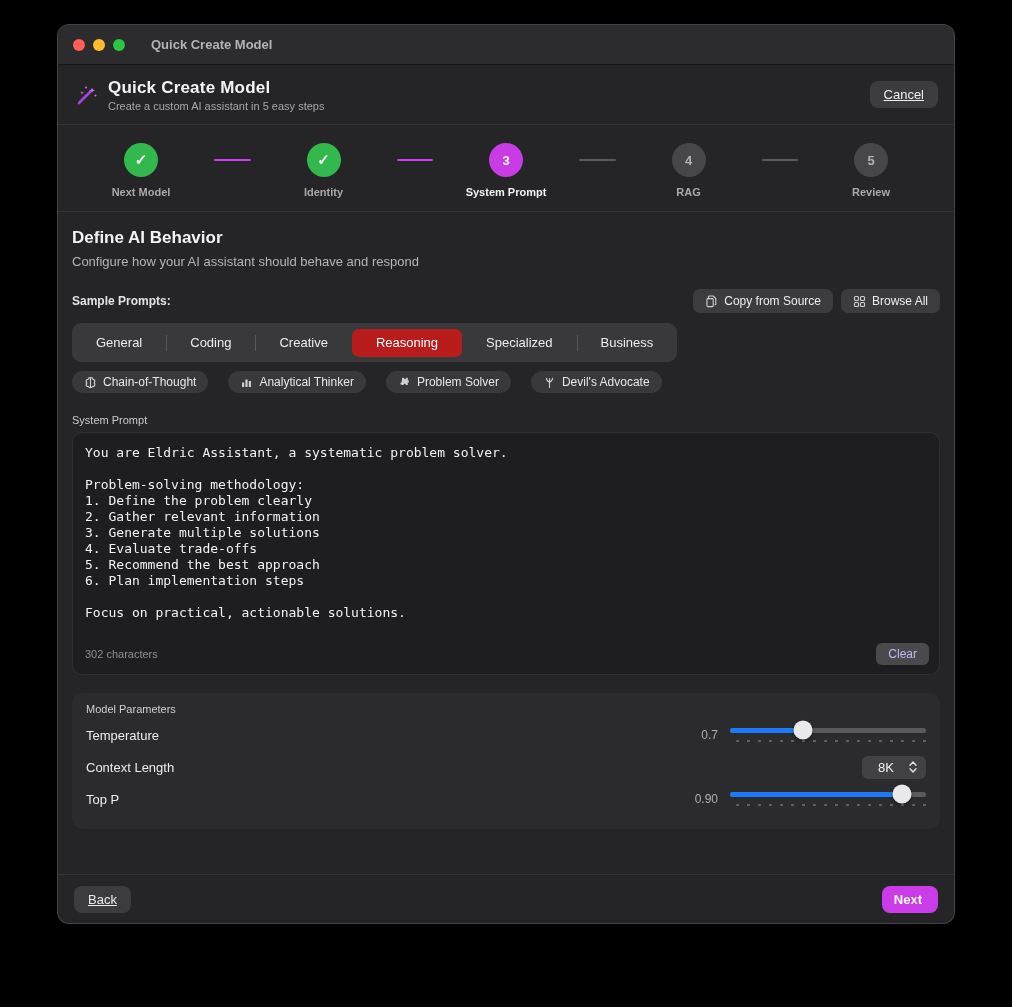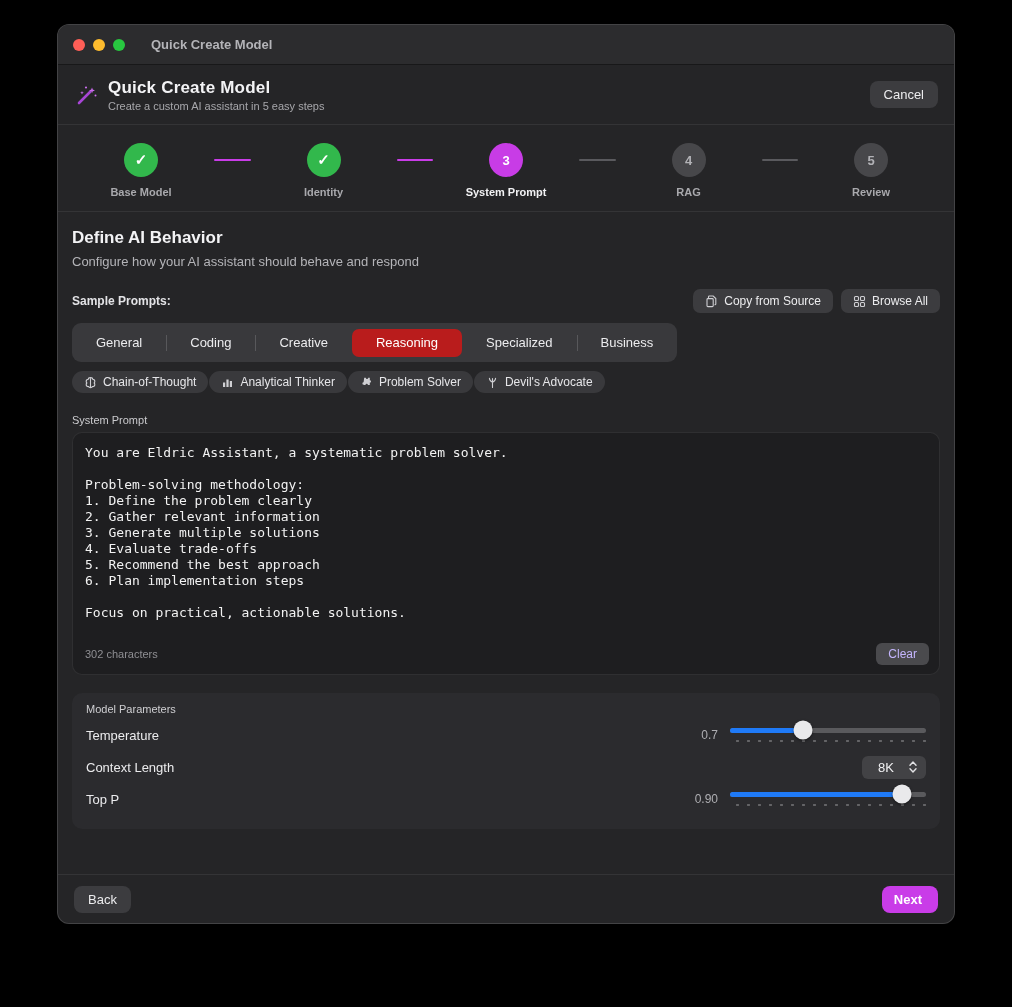--- a/index.html
+++ b/index.html
@@ -15,21 +15,21 @@
   .lights { display:flex; gap:8px; }
   .light { width:12px; height:12px; border-radius:50%; }
   .titlebar-title { margin-left:26px; font-size:13px; font-weight:bold; color:#b4b4b8; }
   
   .header { flex:0 0 60px; display:flex; align-items:center; padding:0 16px; border-bottom:1px solid rgba(255,255,255,0.07); }
   .wand { width:26px; height:26px; margin-right:8px; flex:0 0 auto; }
   .header-titles { flex:1; }
   .header-title { font-size:17px; font-weight:bold; color:#f3f3f5; letter-spacing:.2px; }
   .header-sub { font-size:11px; color:#a7a7ab; margin-top:2px; }
   .btn { display:inline-flex; align-items:center; gap:6px; background:#3c3c3f; color:#ececee; border:none; border-radius:7px; font-size:12px; padding:5px 12px; font-family:inherit; cursor:pointer; }
-  .btn.big { border-radius:8px; font-size:13px; padding:6px 14px; }
+  .btn.big { border-radius:8px; font-size:13px; padding:6px 14px;text-decoration:underline; }
   
   .stepper { flex:0 0 87px; display:flex; align-items:flex-start; padding:18px 40px 0; border-bottom:1px solid rgba(255,255,255,0.07); }
   .step { display:flex; flex-direction:column; align-items:center; width:86px; flex:0 0 auto; }
   .step-circle { width:34px; height:34px; border-radius:50%; display:flex; align-items:center; justify-content:center; font-size:13px; font-weight:bold; }
   .step-label { margin-top:9px; font-size:11px; font-weight:bold; color:#a9a9ad; white-space:nowrap; }
   .step .check { display:none; font-size:15px; color:#fff; }
   .step.done .step-circle { background:#32b84c; }
   .step.done .check { display:block; }
   .step.active .step-circle { background:#c83ce6; color:#fff; }
   .step.active .step-label { color:#f2f2f4; }
@@ -44,21 +44,21 @@
   .sample-label { font-size:12px; font-weight:bold; color:#e3e3e6; flex:1; }
   .sample-actions { display:flex; gap:8px; }
   .icon-12 { width:13px; height:13px; flex:0 0 auto; }
   
   .segmented { margin-top:10px; display:inline-flex; background:#39393c; border-radius:9px; height:39px; align-items:center; padding:0; }
   .segment { position:relative; display:flex; align-items:center; justify-content:center; height:28px; padding:0 24px; font-size:13px; color:#ececee; border-radius:7px; cursor:pointer; white-space:nowrap; }
   .segment:not(:first-child)::before { content:""; position:absolute; left:0; top:6px; bottom:6px; width:1px; background:#58585b; }
   .segment.selected { background:#b91c1c; font-weight:normal; color:#fff; }
   .segment.selected::before, .segment.selected + .segment::before { display:none; }
   
-  .chips { margin-top:9px; display:flex; gap:1px; }
+  .chips { margin-top:9px; display:flex; gap:20px; }
   .chip { display:inline-flex; align-items:center; gap:6px; background:#39393c; border-radius:12px; height:22px; padding:0 12px; font-size:12px; color:#e6e6e9; border:none; cursor:pointer; font-family:inherit; }
   
   .sp-label { margin-top:21px; font-size:11px; color:#cbcbce; }
   .prompt-card { margin-top:6px; background:#1e1e20; border:1px solid rgba(255,255,255,0.08); border-radius:10px; overflow:hidden; }
   .prompt-textarea {
     display:block; width:100%; height:204px; background:transparent; border:none; outline:none; resize:none;
     color:#f2f2f2; font-family:"DejaVu Sans Mono","Liberation Mono",monospace; font-size:13px; line-height:16px; padding:12px;
   }
   .prompt-foot { display:flex; align-items:center; padding:6px 10px 9px 12px; }
   .char-count { flex:1; font-size:11px; color:#8f8f93; }
@@ -109,21 +109,21 @@
     </div>
     <button class="btn big">Cancel</button>
   </div>
 
   <div class="stepper">
     <div class="step done">
       <div class="step-circle">
         <span class="check">✓</span>
 
       </div>
-      <div class="step-label">Base Model</div>
+      <div class="step-label">Next Model</div>
     </div>
     <div class="connector done"></div>
     <div class="step done">
       <div class="step-circle">
         <span class="check">✓</span>
 
       </div>
       <div class="step-label">Identity</div>
     </div>
     <div class="connector done"></div>

